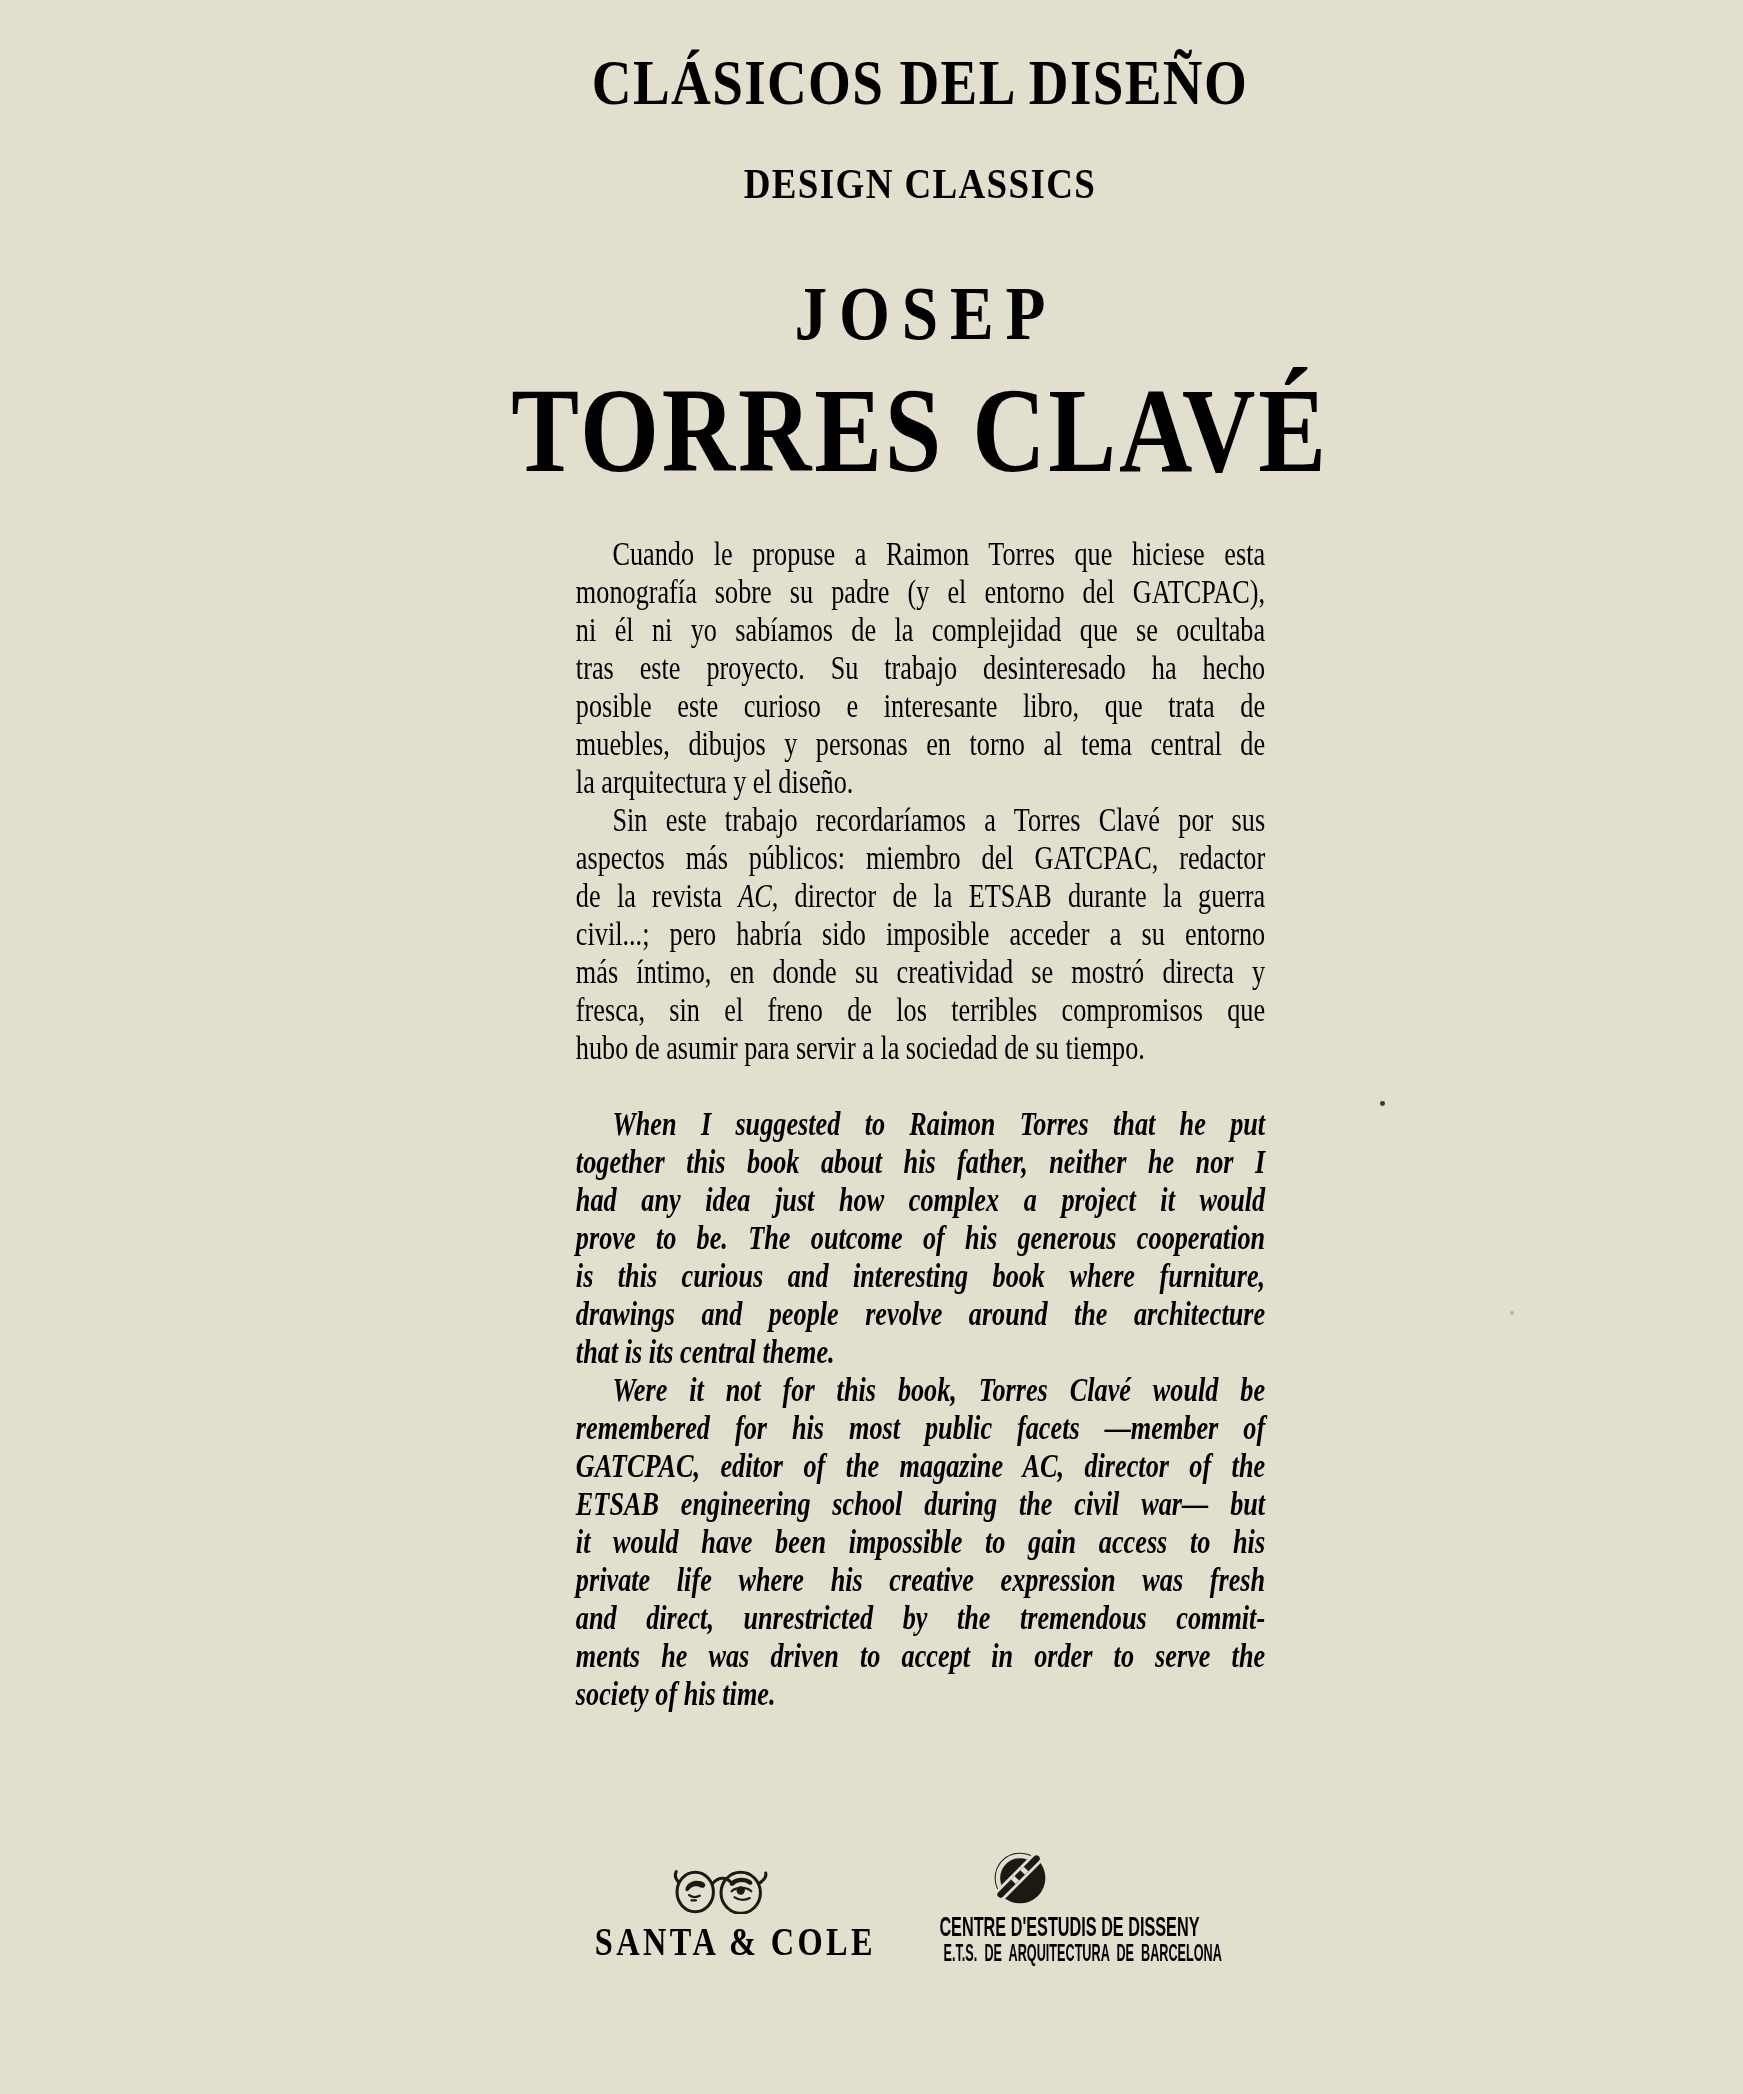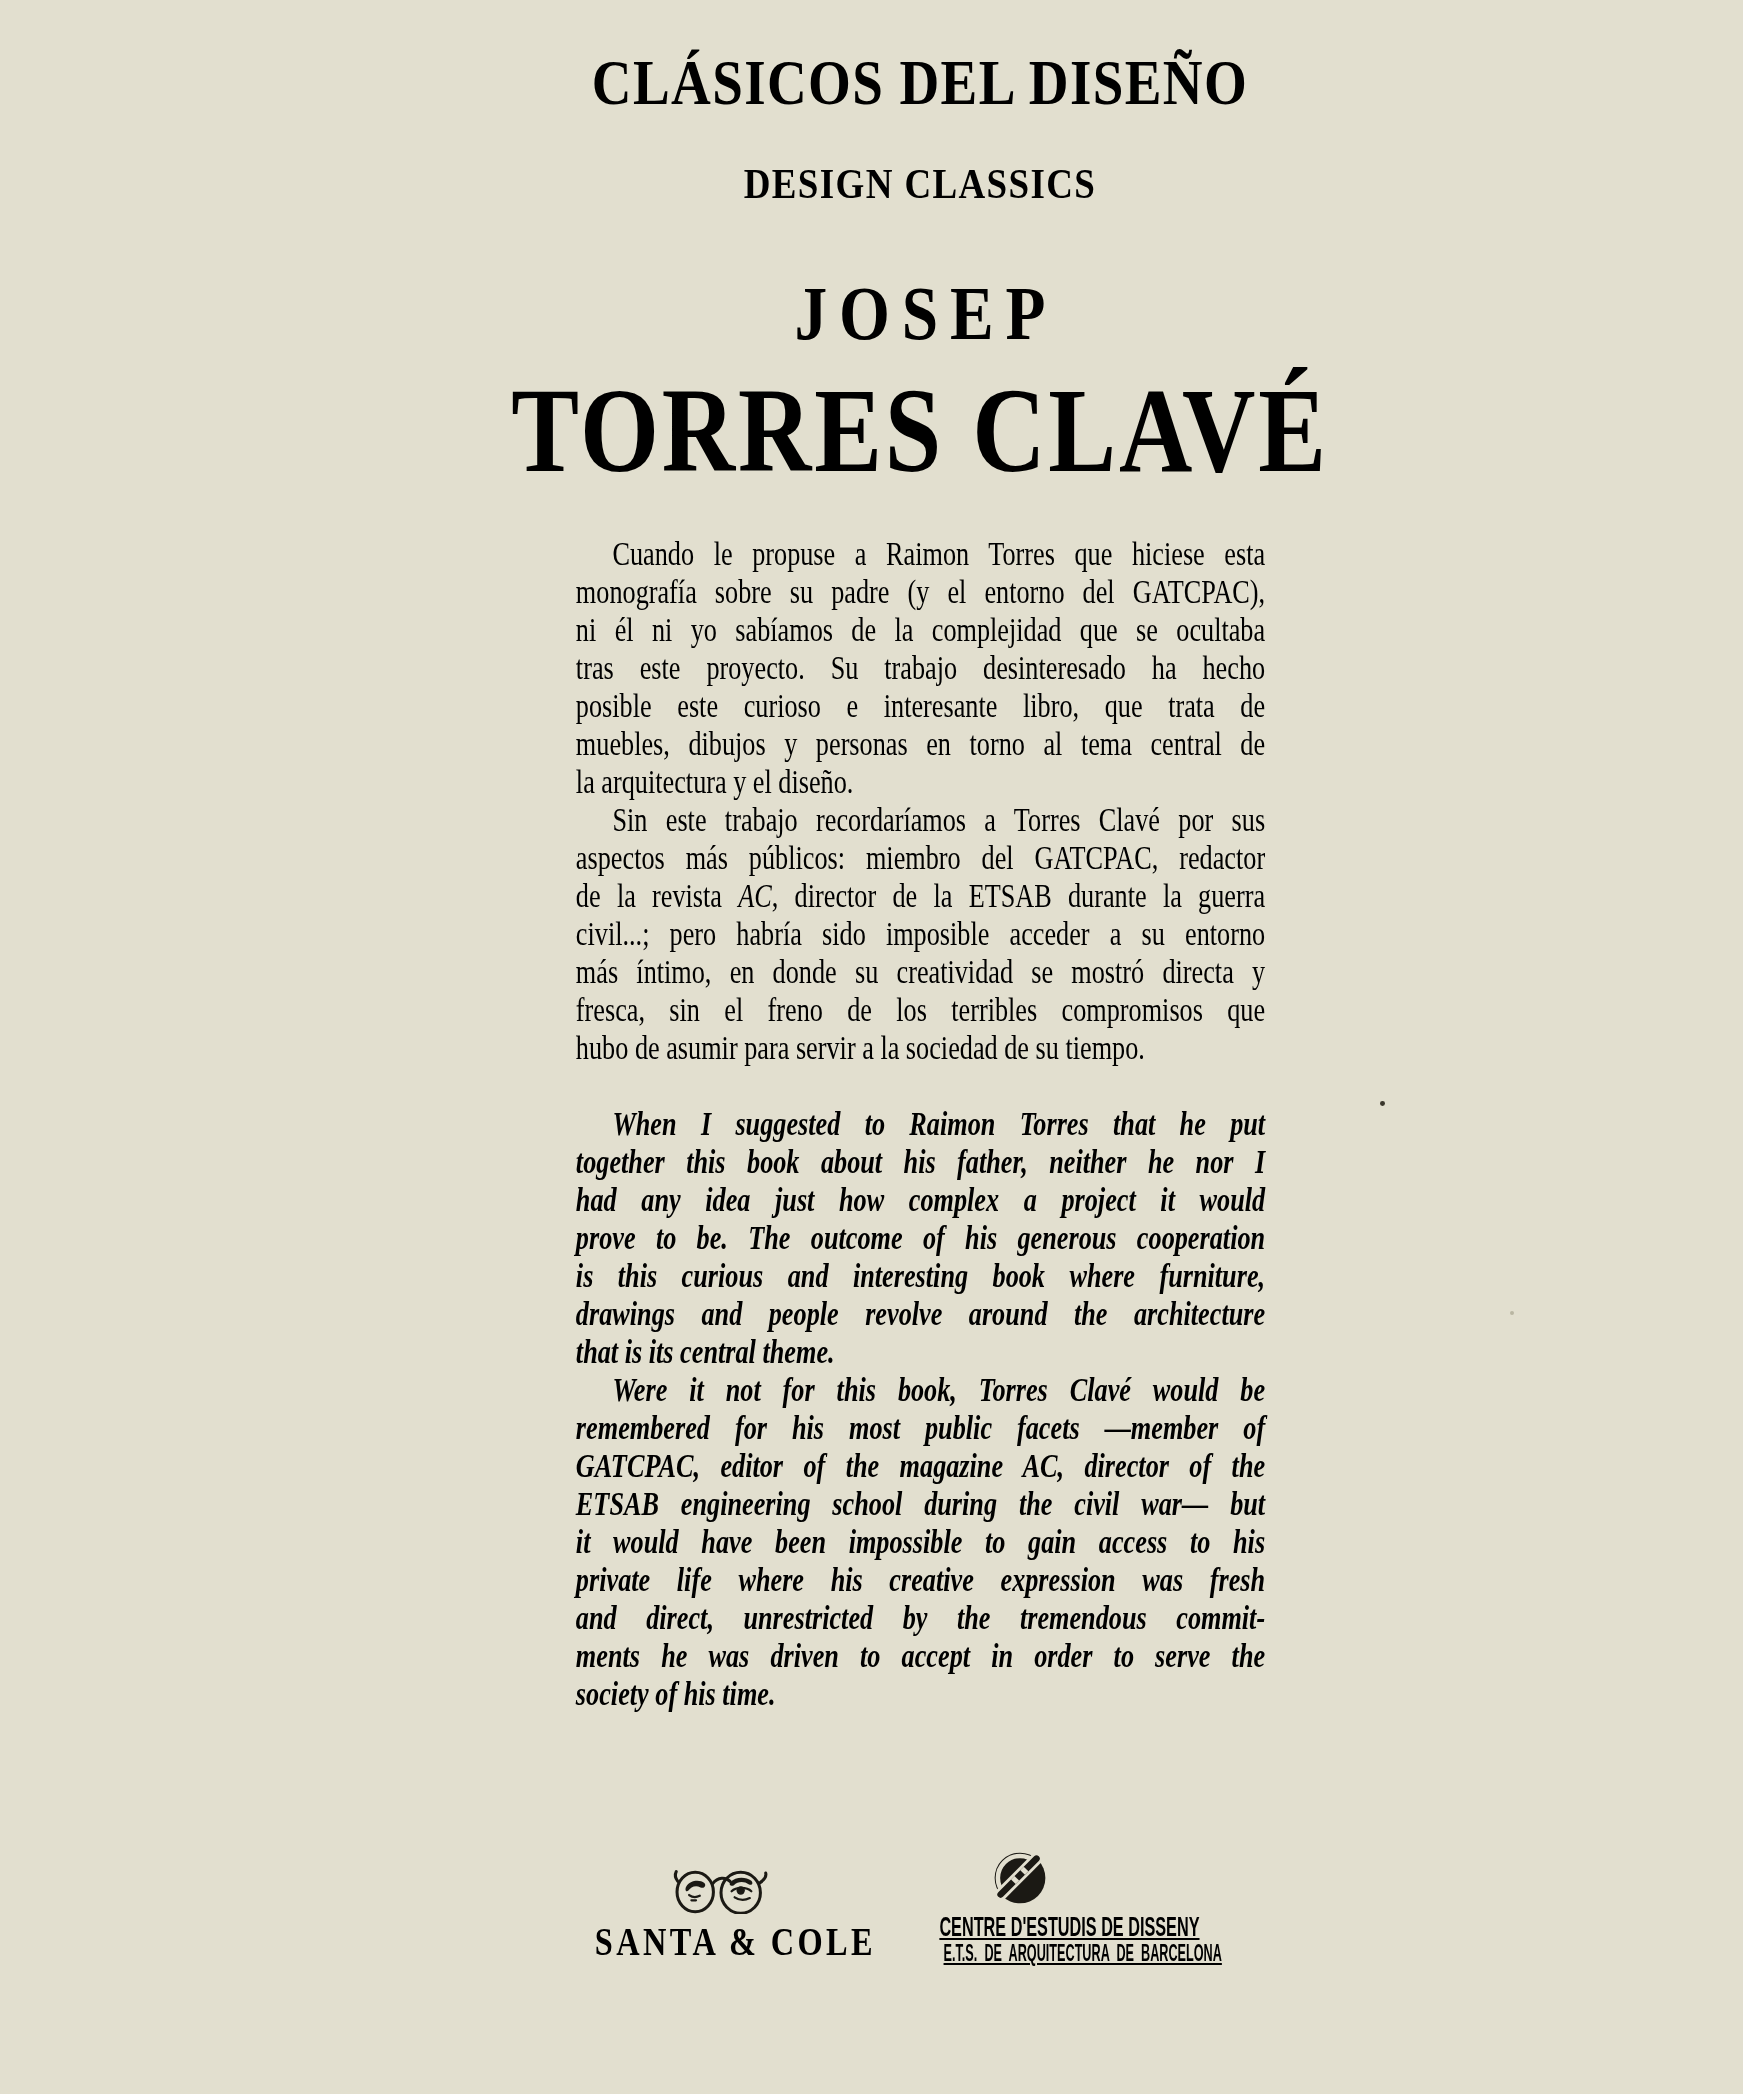--- a/index.html
+++ b/index.html
@@ -65,21 +65,20 @@
     margin-top: 4.9px;
     font-family: "Liberation Serif", serif;
     font-size: 39px; font-weight: 600; letter-spacing: 4.1px; text-indent: 4.1px;
     transform: scaleX(0.83); transform-origin: 50% 0;
     white-space: nowrap;
   }
   .ced {
     position: absolute; left: 881px; top: 1851px; width: 278px;
     text-align: center;
     font-family: "Liberation Sans", sans-serif;
-    text-decoration: underline;
   }
   .ced svg { display: block; margin: 0 auto 6.5px auto; }
   .ced-l1 {
     font-size: 28px; font-weight: 600; line-height: 29.5px; white-space: nowrap;
     transform: scaleX(0.58); transform-origin: 50% 50%;
   }
   .ced-l2 {
     font-size: 23px; font-weight: 600; line-height: 24.5px; white-space: nowrap;
     word-spacing: 6.5px;
     transform: scaleX(0.55); transform-origin: 50% 50%;

